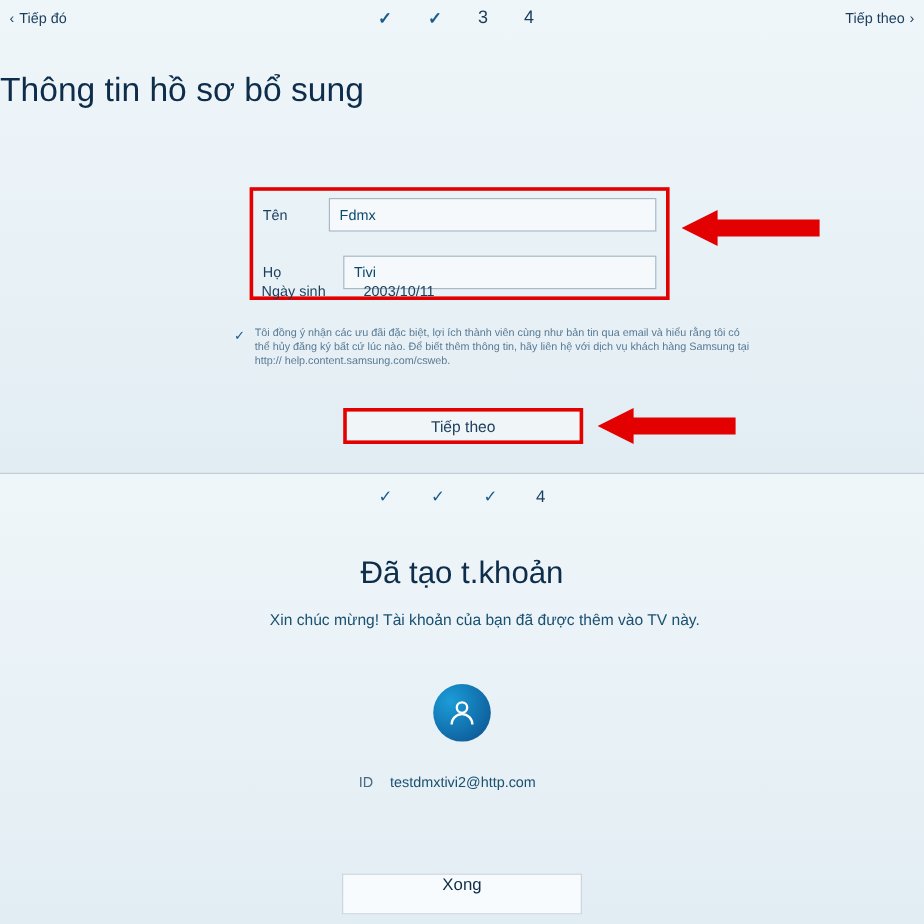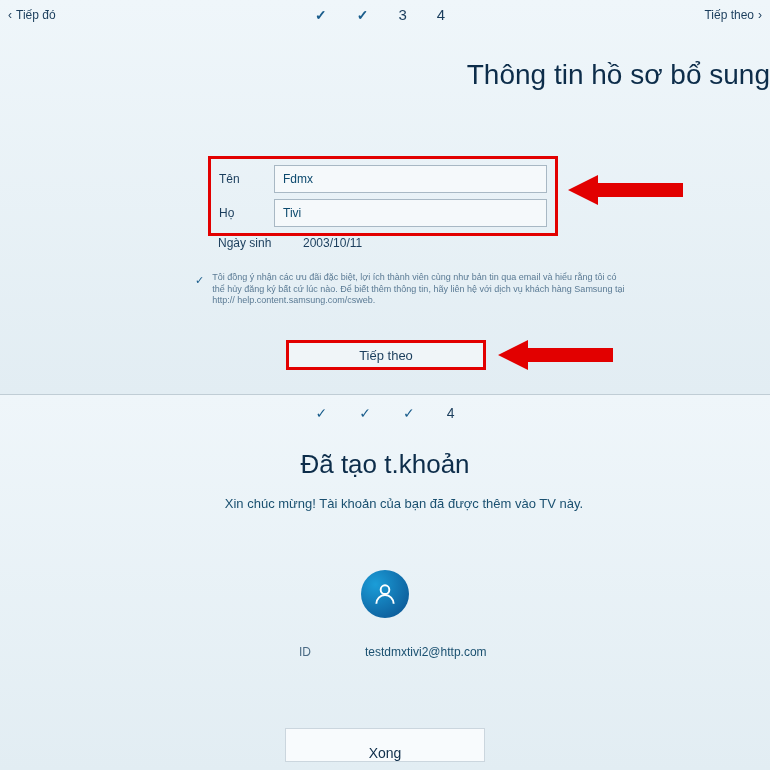--- a/index.html
+++ b/index.html
@@ -46,41 +46,41 @@
   .steps .check {
     color: #1a5d8c;
     font-size: 14px;
     font-weight: bold;
   }
   .steps .num {
     color: #1a3d5c;
     font-size: 15px;
   }
   .title1 {
-    text-align: right;
+    text-align: left;
     font-size: 28px;
     color: #0d2d4a;
     font-weight: 400;
     margin-top: 30px;
     margin-bottom: 78px;
   }
   .form-box {
     position: absolute;
     left: 208px;
     top: 156px;
     width: 350px;
     border: 3px solid #e20000;
     padding: 6px 8px;
   }
   .form-row {
     display: flex;
     align-items: center;
-    margin-bottom: 6px;
-  }
-  .form-row:last-child { margin-bottom: 0; }
+    margin-bottom: 20px;
+  }
+  .form-row:last-child { margin-bottom: 0; gap: 12px; }
   .form-label {
     width: 55px;
     font-size: 12px;
     color: #1a3d5c;
   }
   .form-input {
     flex: 1;
     border: 1px solid #a8b8c4;
     padding: 6px 8px;
     font-size: 12px;
@@ -143,21 +143,21 @@
     gap: 32px;
     padding-top: 10px;
     font-size: 14px;
     color: #1a3d5c;
   }
   .title2 {
     text-align: center;
     font-size: 26px;
     color: #0d2d4a;
     font-weight: 400;
-    margin-top: 28px;
+    margin-top: 41px;
   }
   .subtitle2 {
     text-align: center;
     font-size: 13px;
     color: #1a5070;
     margin-top: 16px;
     margin-left: 38px;
   }
   .avatar {
     position: absolute;
@@ -178,40 +178,39 @@
     left: 50%;
     top: 250px;
     transform: translateX(-50%);
     width: 400px;
     font-size: 12px;
     color: #1a5070;
   }
   .info-row {
     display: flex;
     margin-bottom: 8px;
-    gap: 40px;
   }
   .info-row .k {
     width: 140px;
     text-align: right;
     padding-right: 14px;
     color: #4a6a84;
   }
   .info-row .v { color: #1a5070; }
   .done-btn {
     position: absolute;
     left: 50%;
     bottom: 8px;
     transform: translateX(-50%);
     width: 200px;
     height: 34px;
     background: #f8fbfd;
     border: 1px solid #cbd6de;
     display: flex;
-    align-items: flex-end;
+    align-items: flex-start;
     justify-content: center;
     font-size: 14px;
     color: #0d2d4a;
     cursor: pointer;
   }
 </style>
 </head>
 <body>
 
 <div class="screen1">

